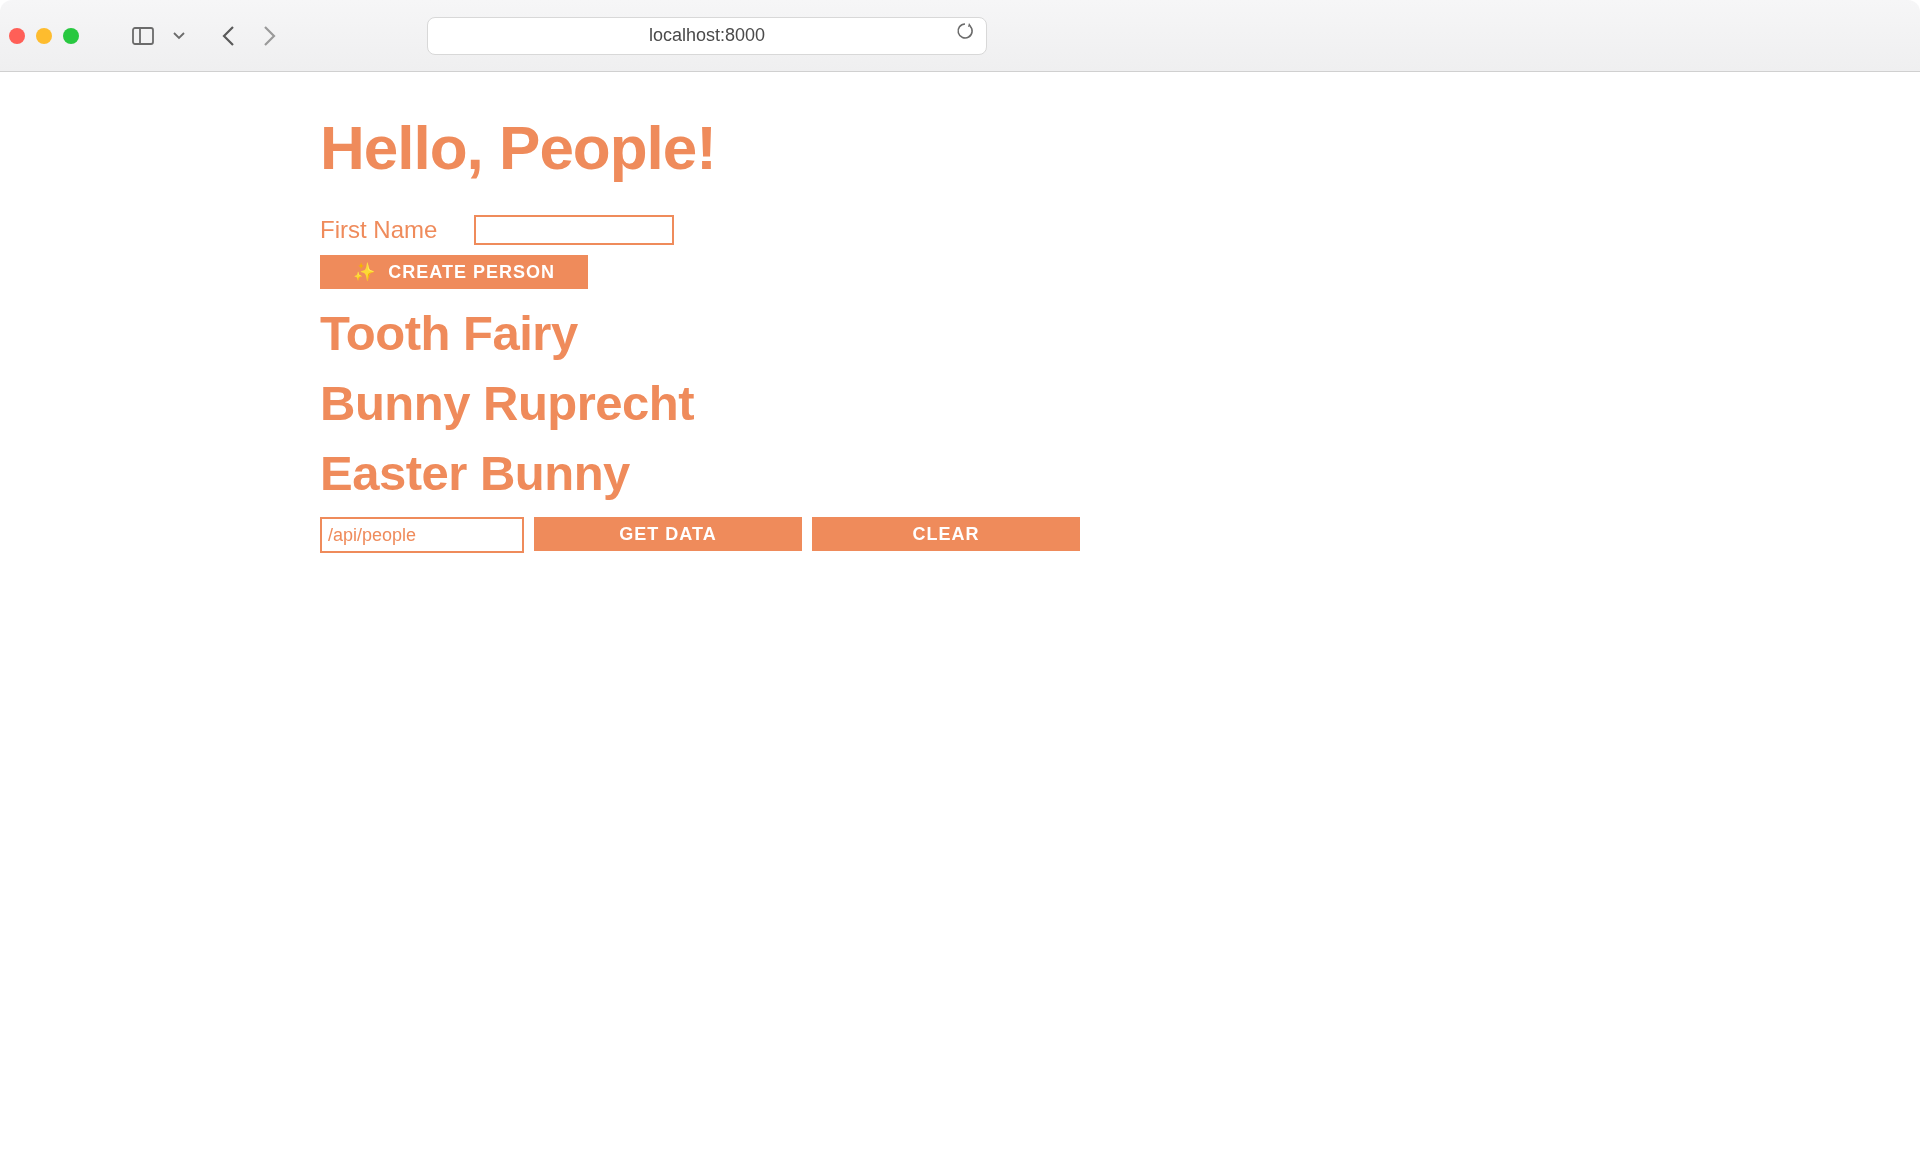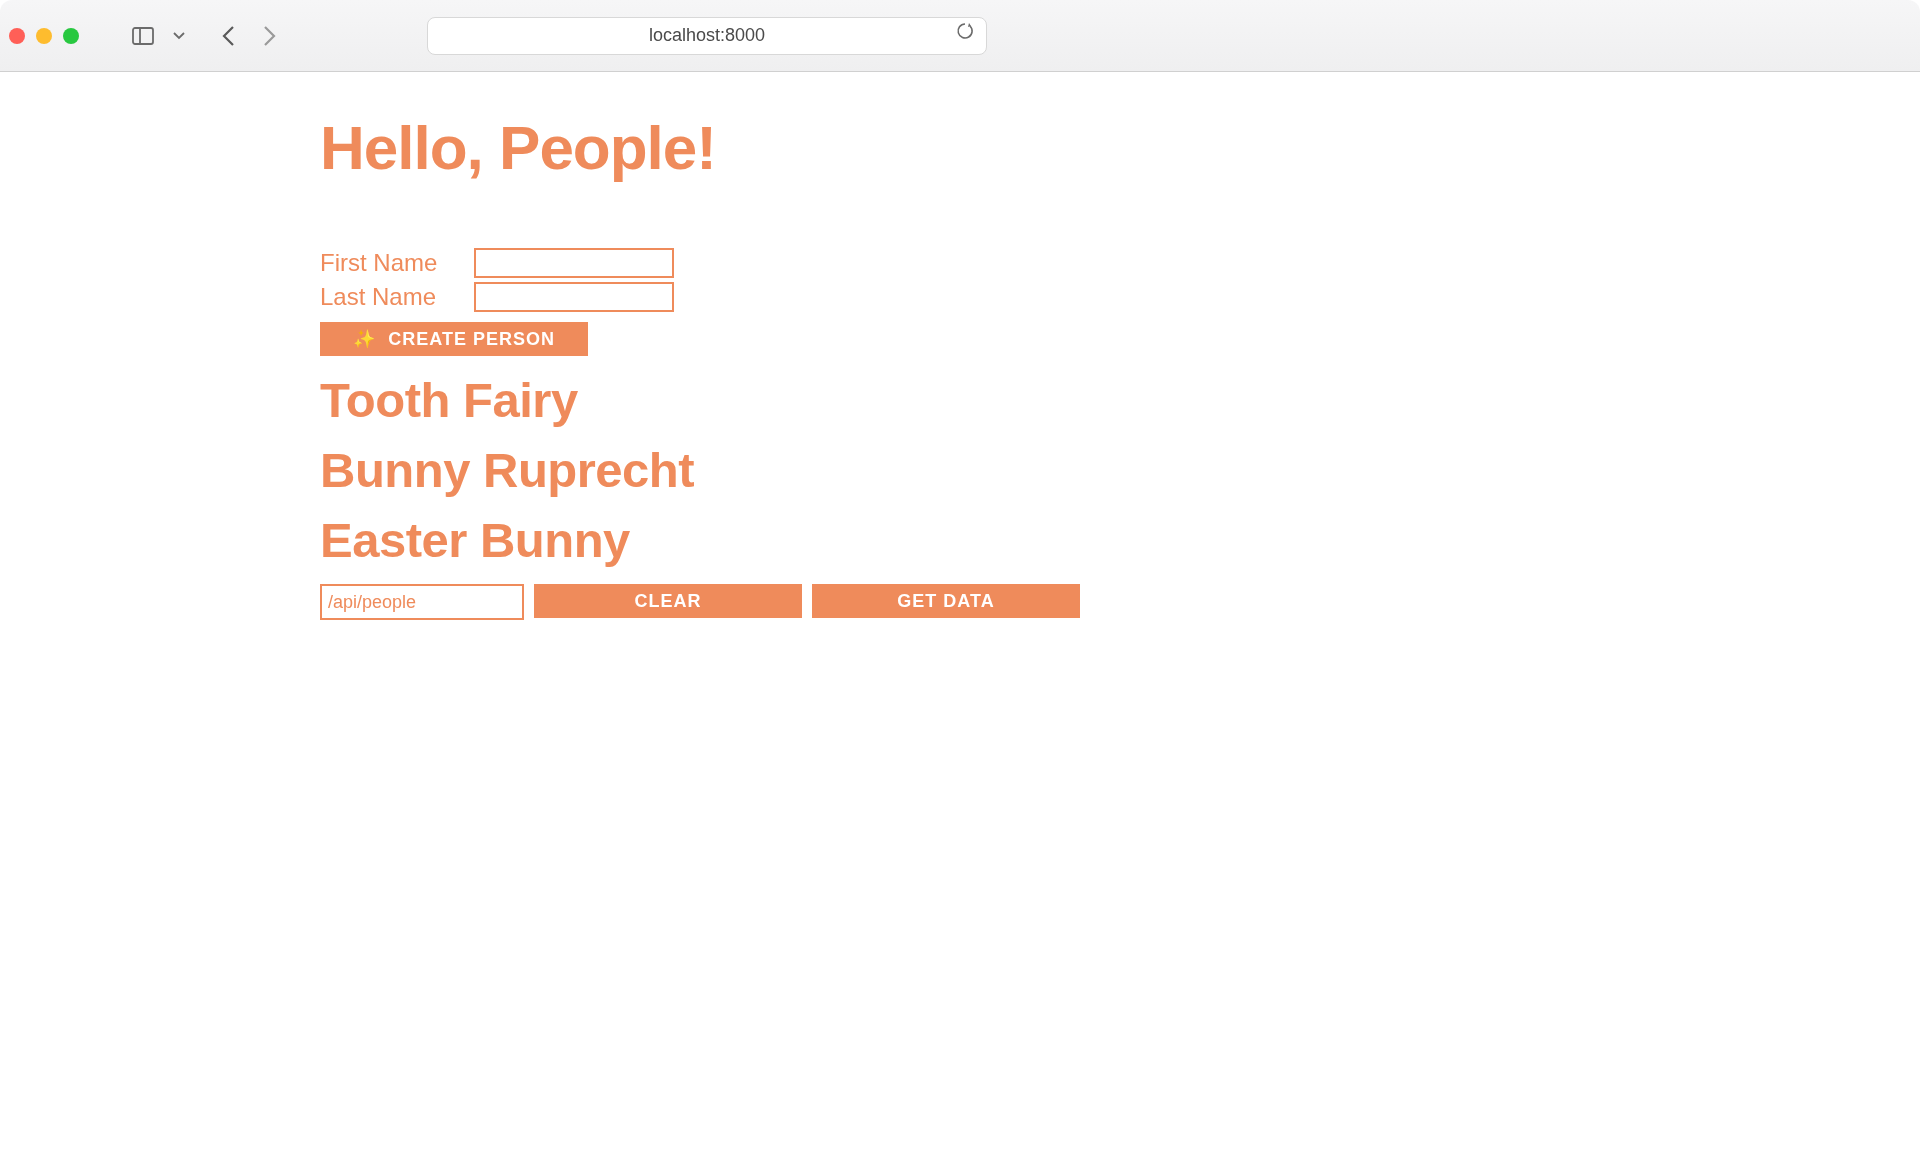--- a/index.html
+++ b/index.html
@@ -98,21 +98,21 @@
     .page-content {
       padding: 40px 0 0 320px;
       background: #ffffff;
     }
     
     .page-title {
       font-size: 62px;
       font-weight: 700;
       color: #ef8b5b;
       letter-spacing: -1px;
-      margin-bottom: 65px;
+      margin-bottom: 32px;
     }
     
     .form-row {
       display: flex;
       align-items: center;
       margin-bottom: 4px;
     }
     
     .form-label {
       font-size: 24px;
@@ -245,35 +245,31 @@
 
 <div class="page-content">
 
   <h1 class="page-title">Hello, People!</h1>
 
   <div class="form-row">
     <label class="form-label">First Name</label>
     <input type="text" class="text-input" value="" style="">
   </div>
 
-  <div class="form-row">
-    <label class="form-label">Last Name</label>
-    <input type="text" class="text-input" value="" style="">
-  </div>
 
   <button class="create-button">
     <span class="sparkle">✨</span>
     <span>CREATE PERSON</span>
   </button>
 
   <div class="people-list">
     <div class="person-name">Tooth Fairy</div>
     <div class="person-name">Bunny Ruprecht</div>
     <div class="person-name">Easter Bunny</div>
   </div>
 
   <div class="api-row">
     <input type="text" class="api-input" value="/api/people" style="">
+    <button class="api-button">GET DATA</button>
     <button class="api-button">CLEAR</button>
-    <button class="api-button">GET DATA</button>
   </div>
 
 </div>
 
 </body></html>

